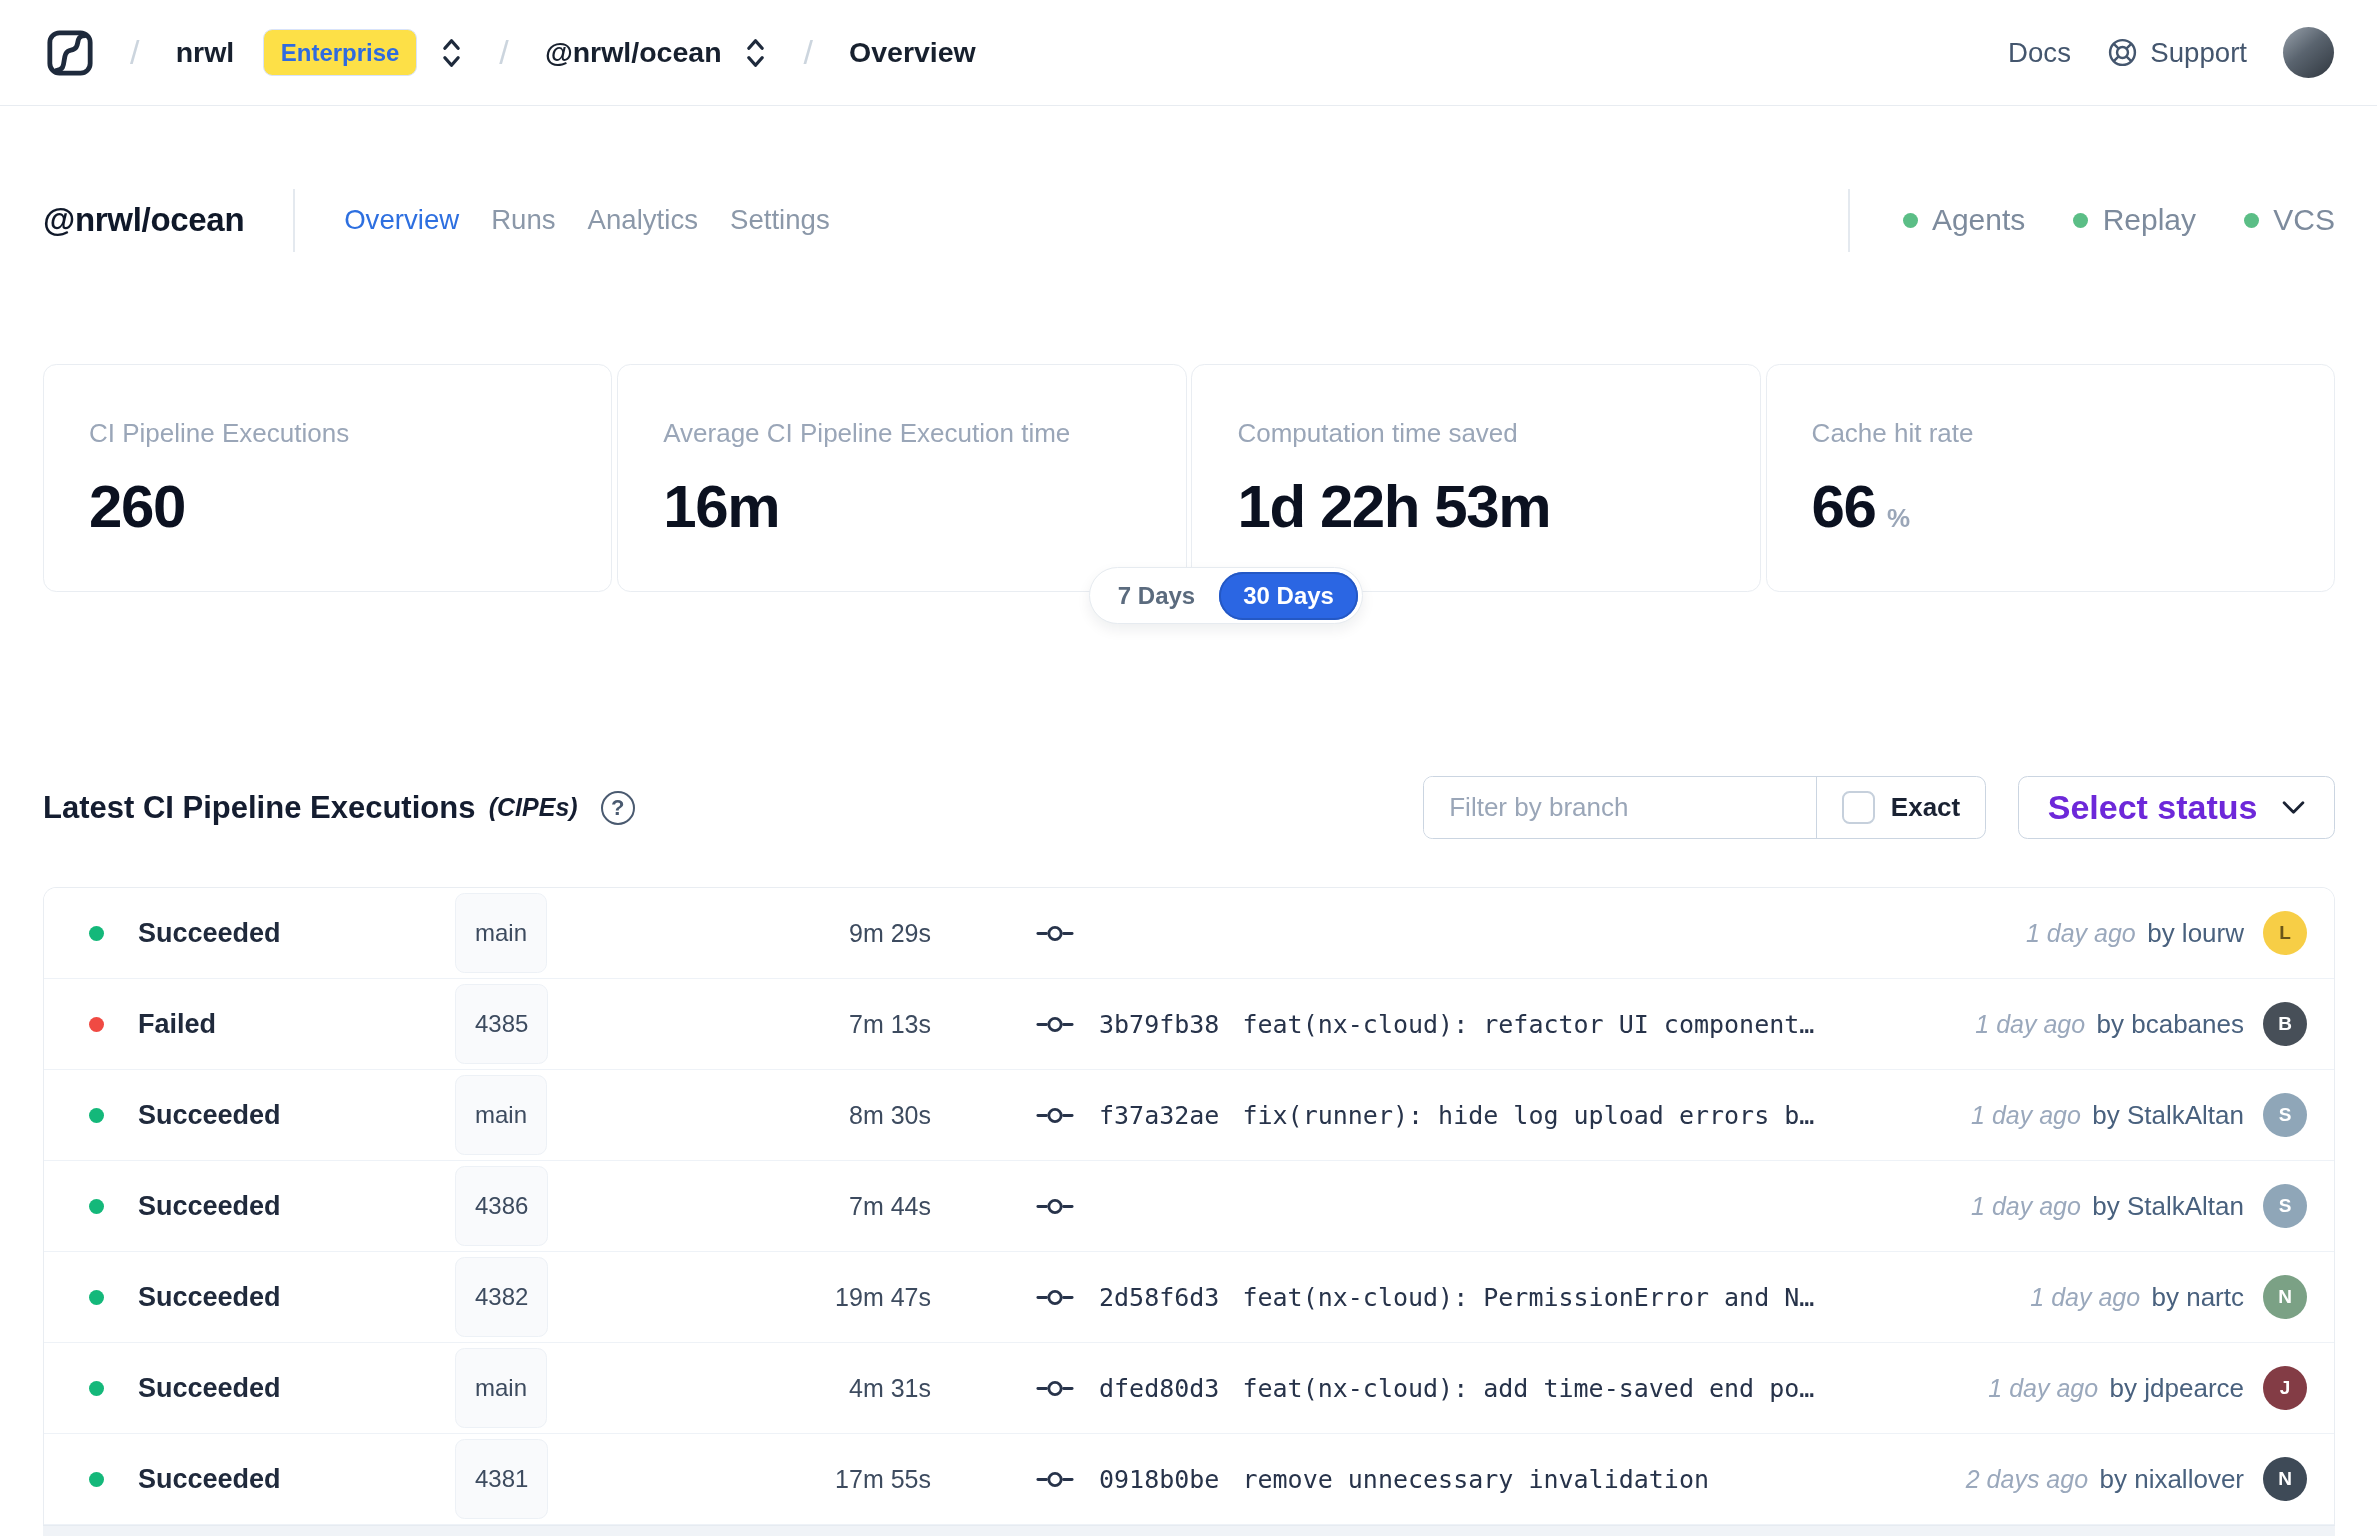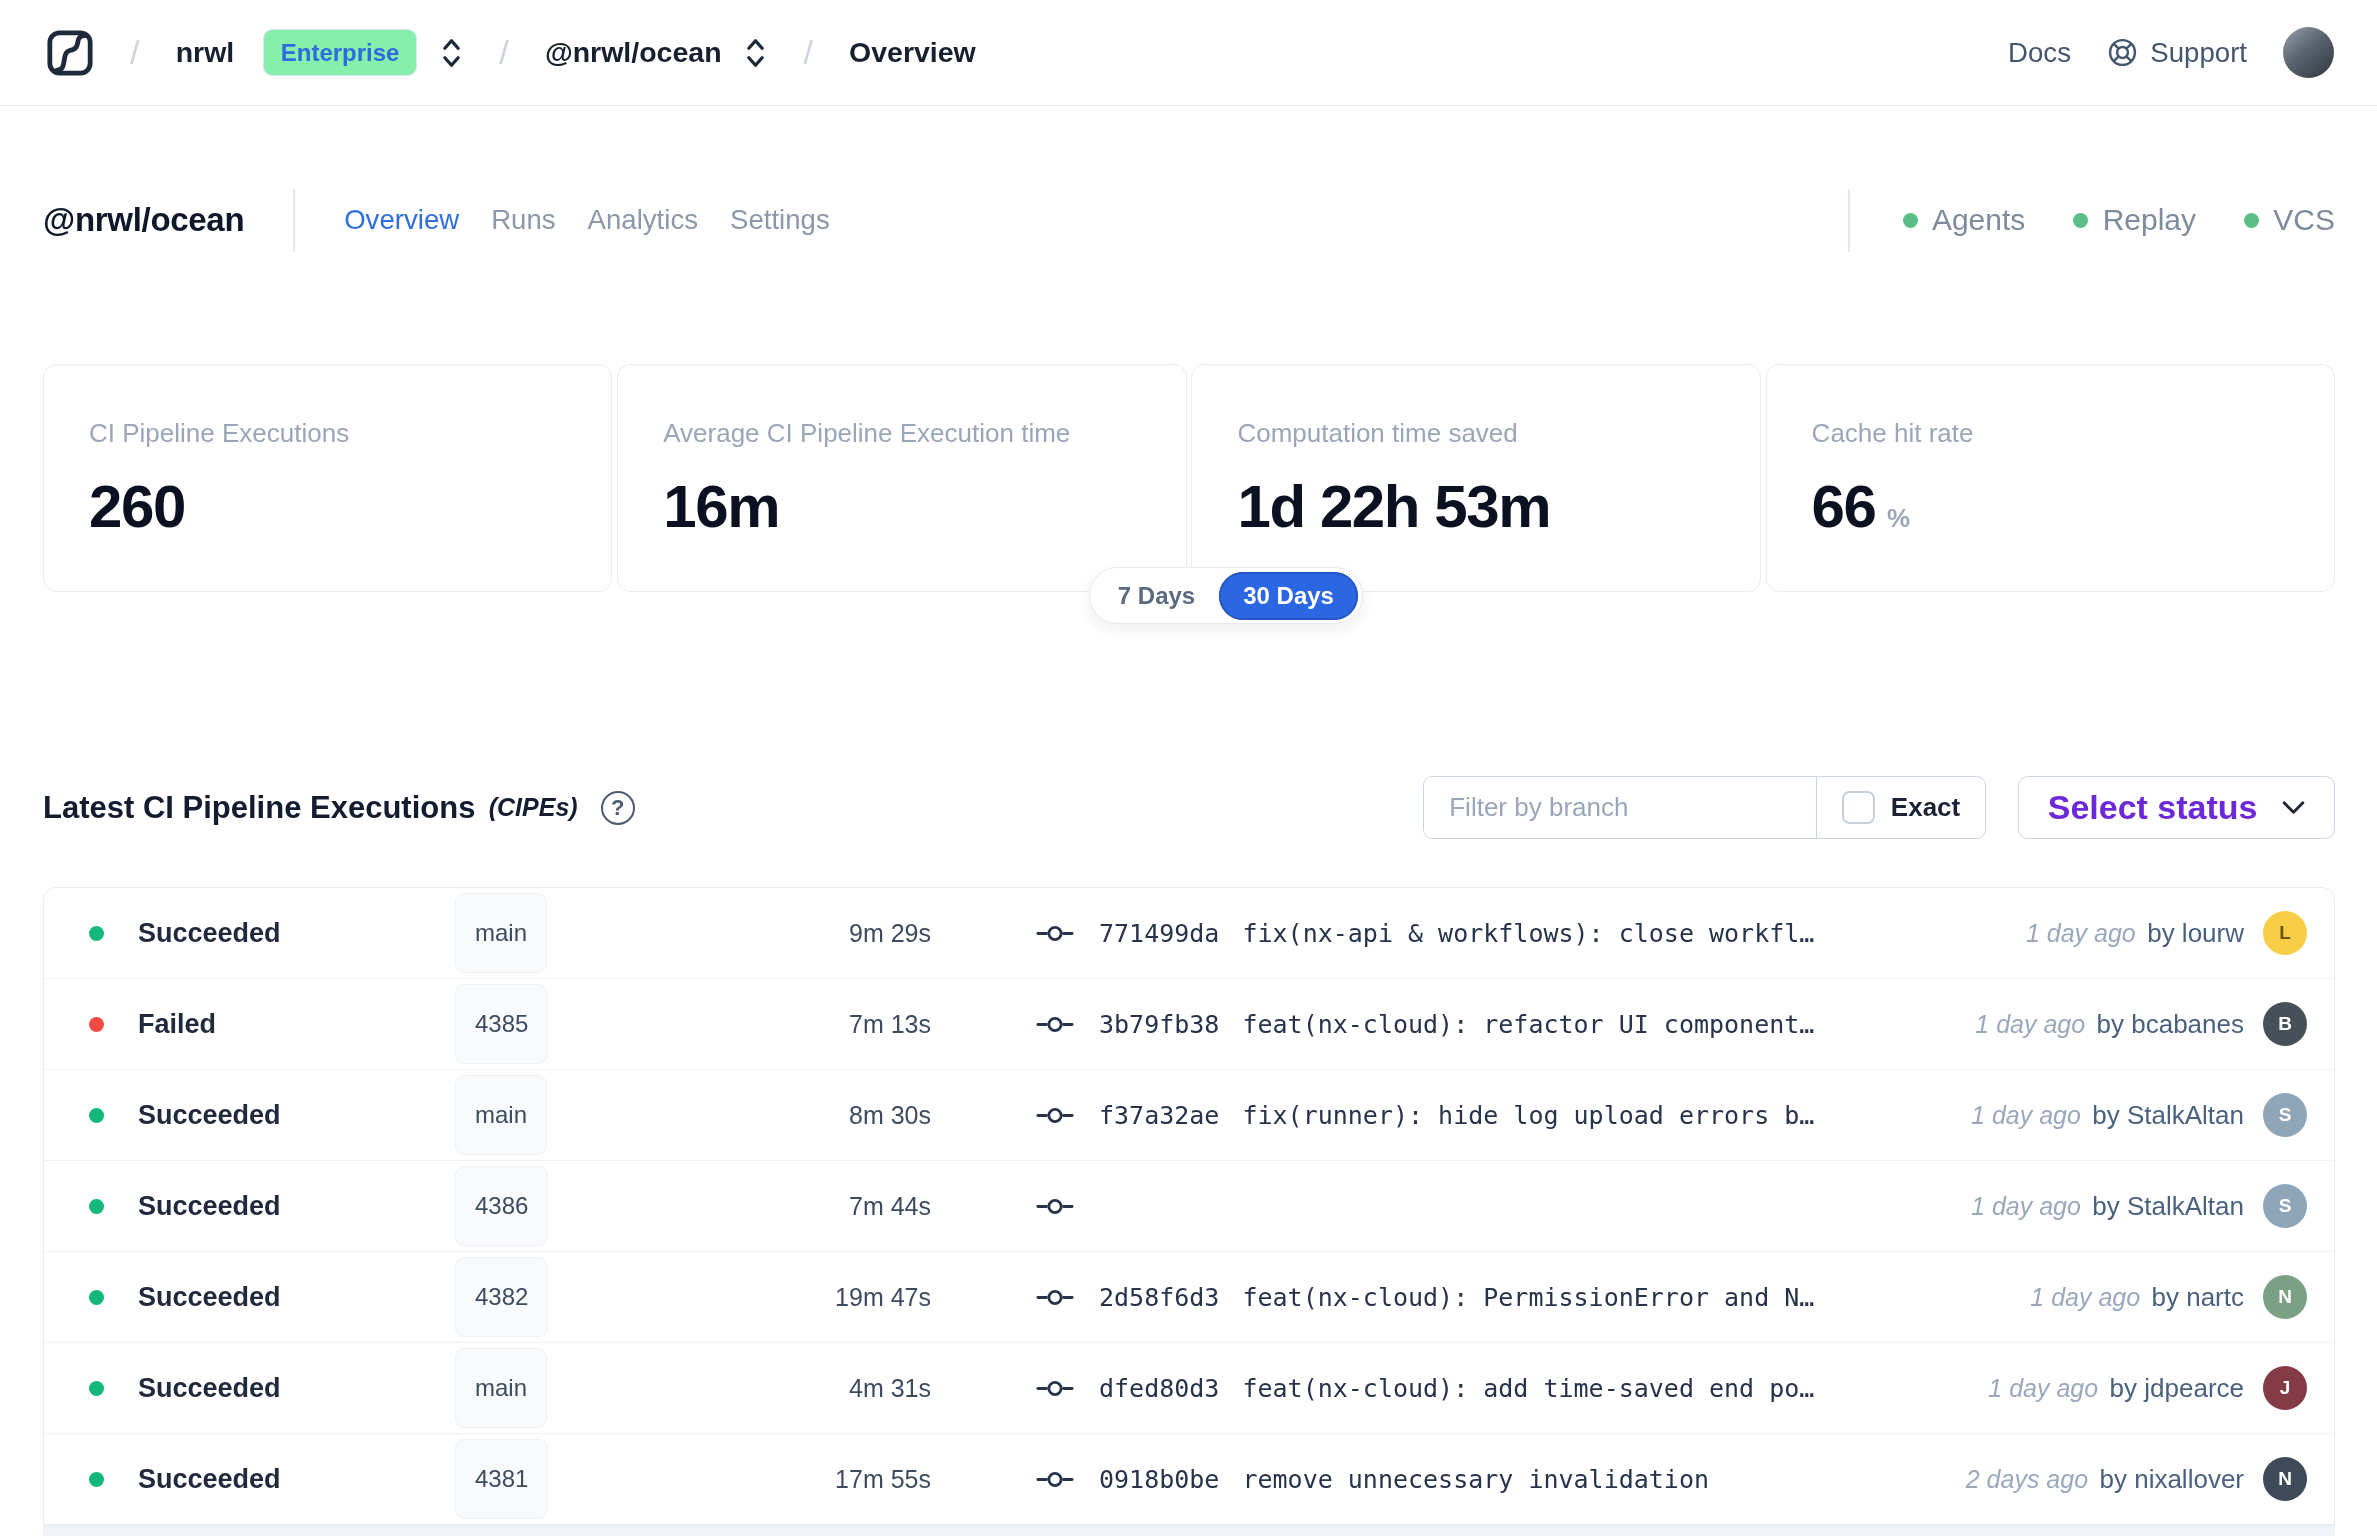--- a/index.html
+++ b/index.html
@@ -9,21 +9,21 @@
     background:#ffffff; color:#1a2233; overflow:hidden; position:relative;
   }
 
   
   .navbar { height:106px; display:flex; align-items:center; justify-content:space-between;
             padding:0 44px 0 46px; border-bottom:1.9px solid #e8ecf1; background:#fff; }
   .nav-left { display:flex; align-items:center; gap:28.5px; }
   .logo-box { width:48px; height:48px; display:flex; align-items:center; justify-content:center; cursor:pointer; }
   .crumb-slash { color:#ccd5de; font-size:34px; font-weight:300; padding:0 7.6px; }
   .crumb-text { font-size:28.5px; font-weight:600; color:#17202e; }
-  .badge-enterprise { color:#2f6bdf; background:#86efac; border:1.9px solid #d8e3fa;
+  .badge-enterprise { color:#2f6bdf; background:#fde047; border:1.9px solid #d8e3fa;
     border-radius:9.5px; font-size:24px; font-weight:600; padding:8.6px 17px; cursor:pointer; }
   .selector-icon { display:flex; align-items:center; cursor:pointer; margin-left:-5.7px; }
   .nav-right { display:flex; align-items:center; gap:36px; }
   .nav-link { font-size:27.6px; font-weight:500; color:#44566e; cursor:pointer; }
   .support-link { display:flex; align-items:center; gap:12.4px; }
   .user-avatar { width:51px; height:51px; border-radius:50%;
     background:linear-gradient(140deg,#9aa3ad 0%,#5a646f 45%,#2f363e 100%); cursor:pointer; }
 
   
   .page-header { display:flex; align-items:center; justify-content:space-between;
@@ -247,23 +247,20 @@
     </div>
     <div class="cell-duration">9m 29s</div>
     <div class="cell-commit">
       <span class="commit-icon">
         <svg width="38" height="25" viewBox="0 0 40 26" fill="none" stroke="#27334a" stroke-width="3" stroke-linecap="round">
           <line x1="2" y1="13" x2="11" y2="13"></line>
           <circle cx="20" cy="13" r="6.5"></circle>
           <line x1="29" y1="13" x2="38" y2="13"></line>
         </svg>
       </span>
-      <span>
-        <span class="commit-hash">771499da</span><span>fix(nx-api &amp; workflows): close workfl…</span>
-      </span>
     </div>
     <div class="cell-meta">
       <span class="time-ago">1 day ago</span>
       <span class="author">by lourw</span>
       <span class="row-avatar" style="background: rgb(247, 206, 70); color: rgb(107, 86, 24);">L</span>
     </div>
   </div>
     <div class="cipe-row">
     <div class="cell-status">
       <span class="status-dot" style="background: rgb(240, 74, 67);"></span>

